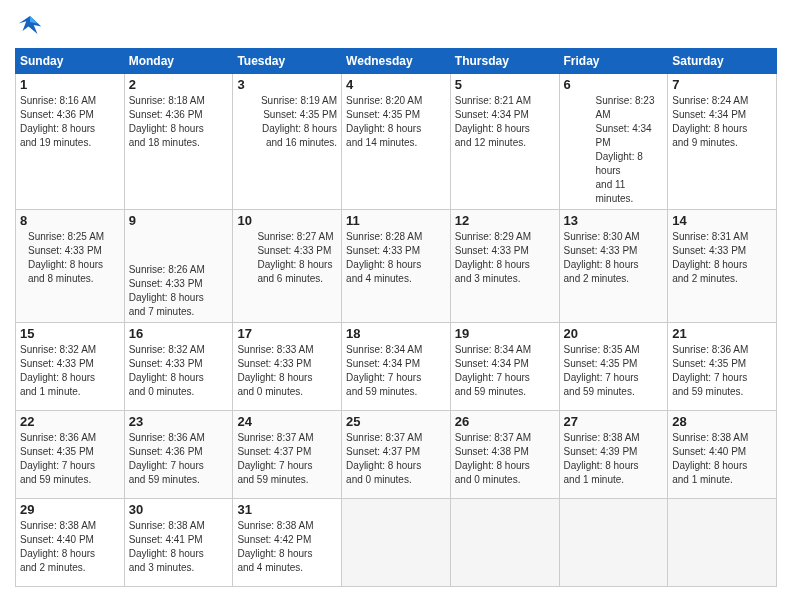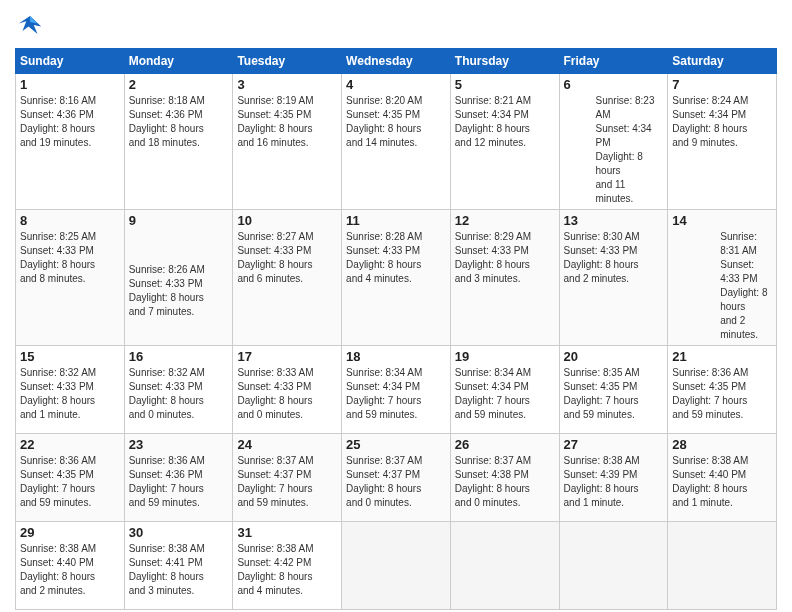--- a/index.html
+++ b/index.html
@@ -133,21 +133,21 @@
           </td>
           <td>
             <span class="day-num">2</span>
             <div class="day-info" style="white-space: pre-line;">Sunrise: 8:18 AM
 Sunset: 4:36 PM
 Daylight: 8 hours
 and 18 minutes.</div>
           </td>
           <td>
             <span class="day-num">3</span>
-            <div class="day-info" style="white-space: pre-line;">Sunrise: 8:19 AM
+            <div class="day-info" style="white-space: pre-line; text-align: right;">Sunrise: 8:19 AM
 Sunset: 4:35 PM
 Daylight: 8 hours
 and 16 minutes.</div>
           </td>
           <td>
             <span class="day-num">4</span>
             <div class="day-info" style="white-space: pre-line;">Sunrise: 8:20 AM
 Sunset: 4:35 PM
 Daylight: 8 hours
 and 14 minutes.</div>
@@ -170,35 +170,35 @@
             <span class="day-num">7</span>
             <div class="day-info" style="white-space: pre-line;">Sunrise: 8:24 AM
 Sunset: 4:34 PM
 Daylight: 8 hours
 and 9 minutes.</div>
           </td>
         </tr>
         <tr>
           <td>
             <span class="day-num">8</span>
-            <div class="day-info" style="white-space: pre-line;">Sunrise: 8:25 AM
+            <div class="day-info" style="white-space: pre-line; margin-left: 8px;">Sunrise: 8:25 AM
 Sunset: 4:33 PM
 Daylight: 8 hours
 and 8 minutes.</div>
           </td>
           <td>
             <span class="day-num">9</span>
             <div class="day-info" style="white-space: pre-line; margin-top: 35px;">Sunrise: 8:26 AM
 Sunset: 4:33 PM
 Daylight: 8 hours
 and 7 minutes.</div>
           </td>
           <td>
             <span class="day-num">10</span>
-            <div class="day-info" style="white-space: pre-line;">Sunrise: 8:27 AM
+            <div class="day-info" style="white-space: pre-line; margin-left: 20px;">Sunrise: 8:27 AM
 Sunset: 4:33 PM
 Daylight: 8 hours
 and 6 minutes.</div>
           </td>
           <td>
             <span class="day-num">11</span>
             <div class="day-info" style="white-space: pre-line;">Sunrise: 8:28 AM
 Sunset: 4:33 PM
 Daylight: 8 hours
 and 4 minutes.</div>
@@ -212,21 +212,21 @@
           </td>
           <td>
             <span class="day-num">13</span>
             <div class="day-info" style="white-space: pre-line;">Sunrise: 8:30 AM
 Sunset: 4:33 PM
 Daylight: 8 hours
 and 2 minutes.</div>
           </td>
           <td>
             <span class="day-num">14</span>
-            <div class="day-info" style="white-space: pre-line; margin-left: 48px;">Sunrise: 8:31 AM
+            <div class="day-info" style="white-space: pre-line;">Sunrise: 8:31 AM
 Sunset: 4:33 PM
 Daylight: 8 hours
 and 2 minutes.</div>
           </td>
         </tr>
         <tr>
           <td>
             <span class="day-num">15</span>
             <div class="day-info" style="white-space: pre-line;">Sunrise: 8:32 AM
 Sunset: 4:33 PM

